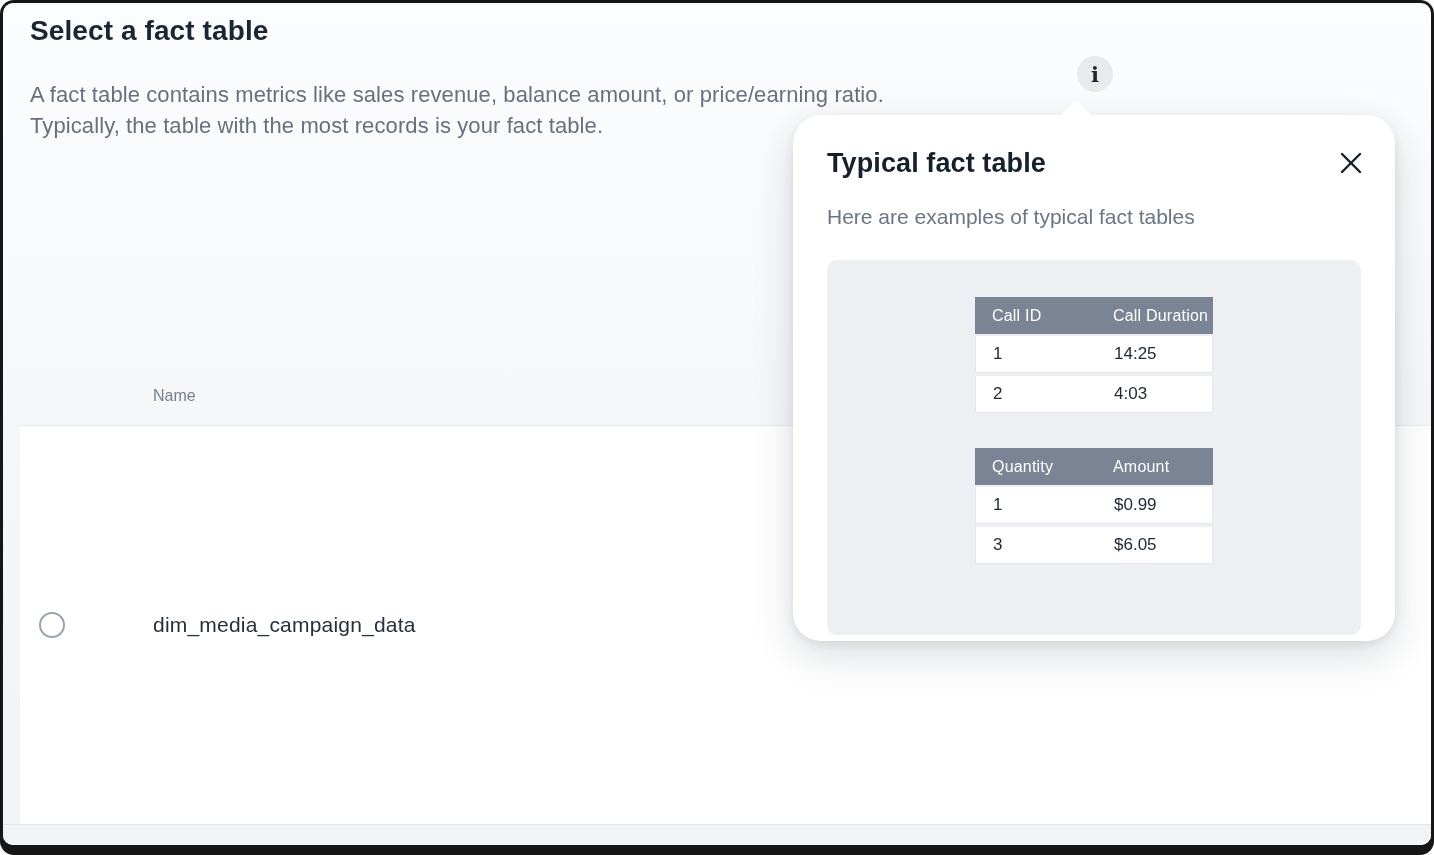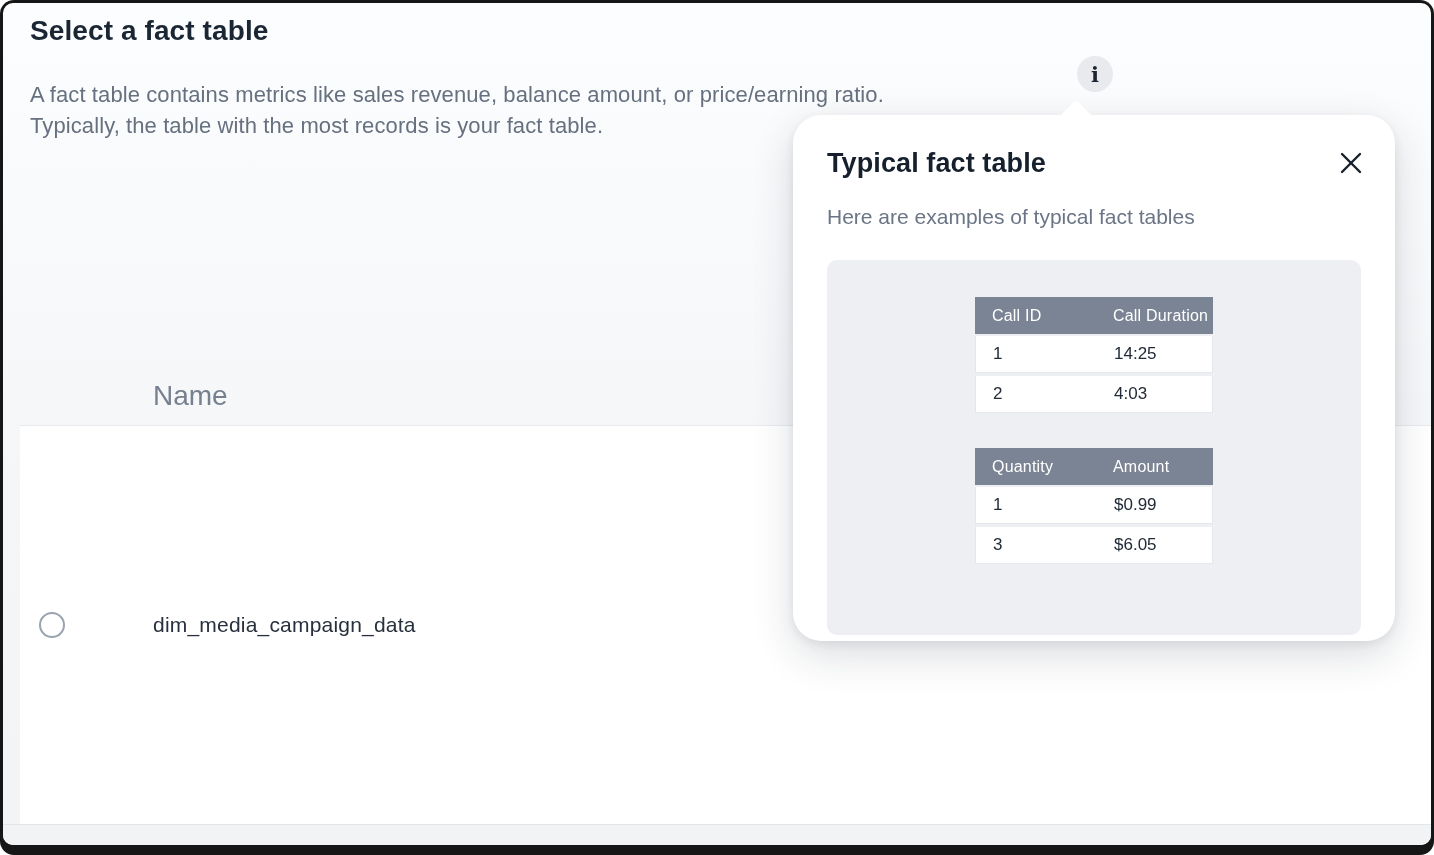--- a/index.html
+++ b/index.html
@@ -53,21 +53,21 @@
     position: absolute; left: 17px; right: 0; top: 363px; bottom: 21px;
     display: flex; flex-direction: column;
   }
   .list-header {
     height: 60px;
     display: flex; align-items: center;
     border-bottom: 1px solid #e8eaed;
   }
   .col-name-header {
     padding-left: 133px;
-    font-size: 28px; color: #76808f;
+    font-size: 16px; color: #76808f;
   }
   .list-row {
     position: relative;
     flex: 0 0 133px;
     background: #ffffff;
     cursor: pointer;
   }
   .list-row + .list-row { border-top: 1px solid #e8eaed; }
   .list-row.selected { background: #eff4fc; }
   .list-row:last-child { flex: 1 1 auto; }

